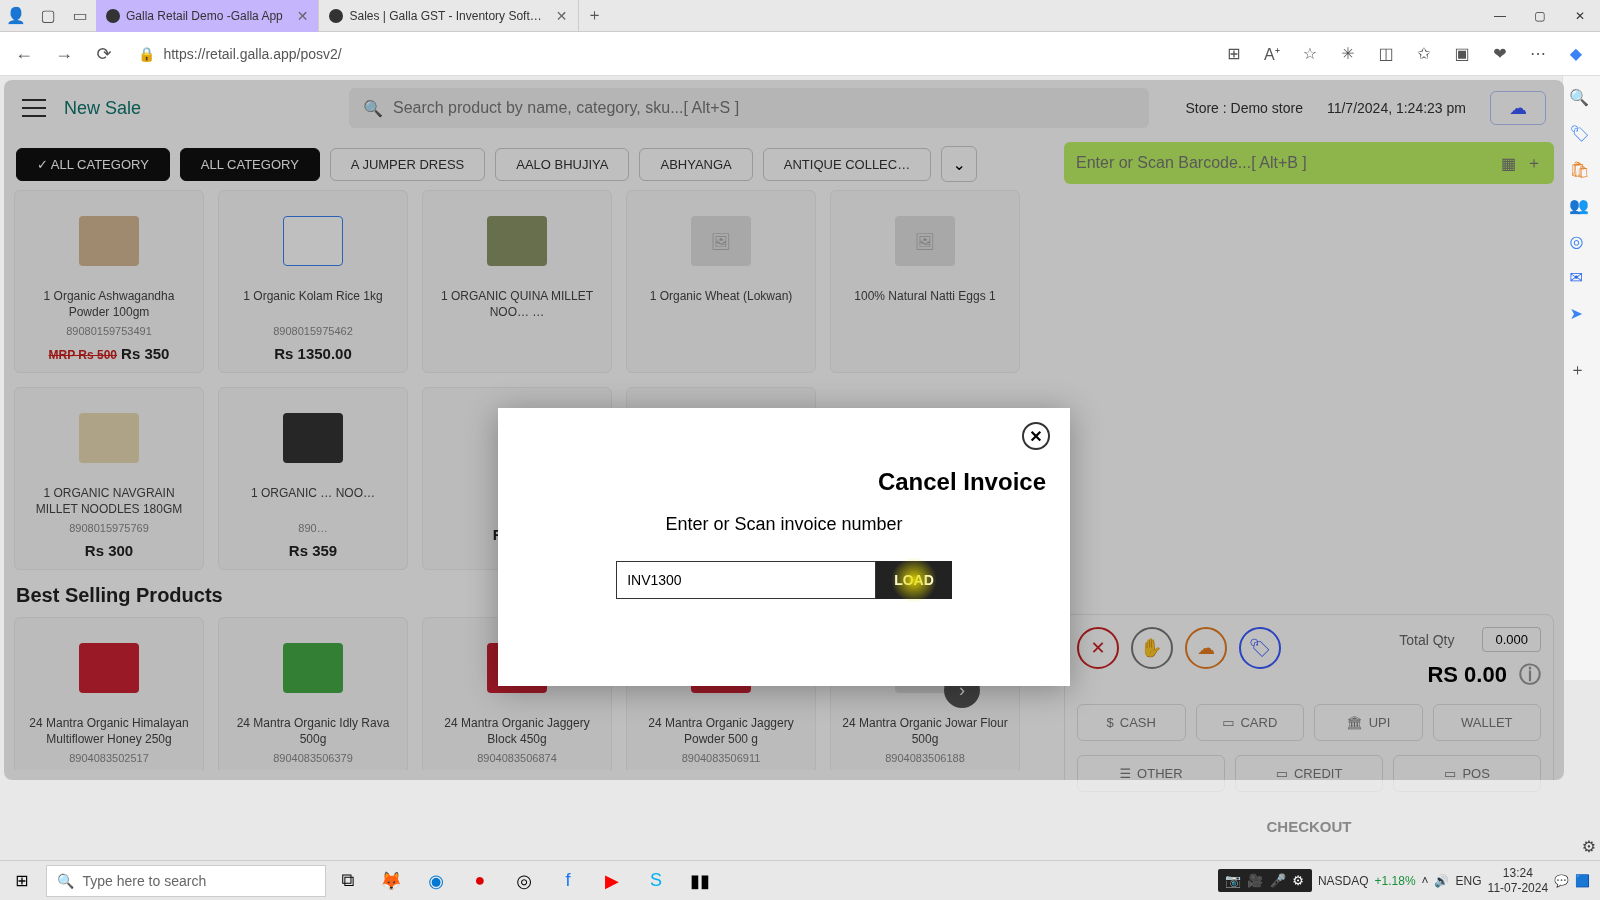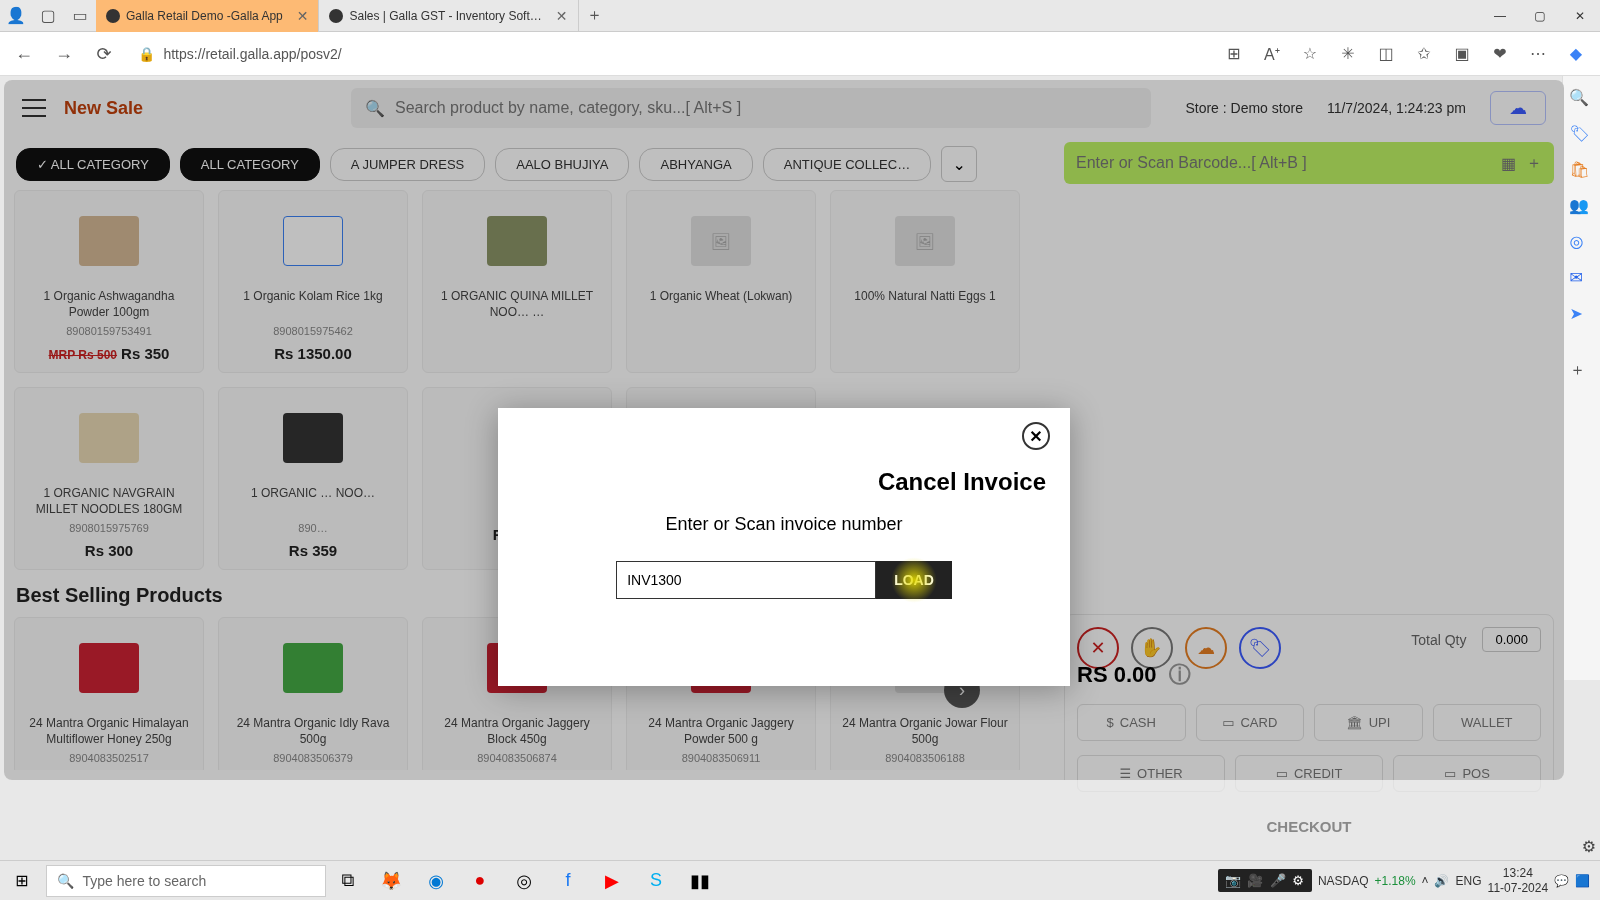--- a/index.html
+++ b/index.html
@@ -3,21 +3,21 @@
 <meta charset="utf-8">
 <style>
 * { margin: 0; padding: 0; box-sizing: border-box; font-family: Arial, sans-serif; }
 body { background: #e8e8e8; width: 1600px; height: 900px; overflow: hidden; position: relative; }
 
 
 .browser-top { background: #e8e8e8; height: 32px; display: flex; align-items: center; border-bottom: 1px solid #ccc; }
 .chrome-icon { width: 32px; height: 32px; display: flex; align-items: center; justify-content: center; color: #555; font-size: 16px; }
 .tab-strip { display: flex; height: 32px; align-items: center; }
 .tab { display: flex; align-items: center; padding: 0 10px; height: 32px; font-size: 12px; color: #333; border-right: 1px solid #ccc; gap: 6px; }
-.tab.active { background: #fdba74; }
+.tab.active { background: #c4b5fd; }
 .tab .favicon { width: 14px; height: 14px; background: #333; border-radius: 50%; }
 .tab .close { color: #666; font-size: 14px; margin-left: 8px; }
 .window-controls { margin-left: auto; display: flex; }
 .win-btn { width: 40px; height: 32px; display: flex; align-items: center; justify-content: center; color: #333; font-size: 12px; }
 
 .addr-bar { background: #fff; height: 44px; display: flex; align-items: center; padding: 0 8px; border-bottom: 1px solid #ddd; gap: 8px; }
 .nav-btn { width: 32px; height: 32px; display: flex; align-items: center; justify-content: center; color: #555; border-radius: 4px; font-size: 18px; }
 .url-box { flex: 1; display: flex; align-items: center; gap: 8px; padding: 0 10px; color: #555; font-size: 14px; }
 .addr-icons { display: flex; gap: 6px; }
 .addr-icon { width: 32px; height: 32px; display: flex; align-items: center; justify-content: center; color: #555; }
@@ -25,28 +25,28 @@
 .copilot { position: absolute; right: 0; top: 76px; width: 38px; height: 604px; background: #f5f5f5; border-left: 1px solid #ddd; display: flex; flex-direction: column; align-items: center; gap: 12px; padding-top: 12px; }
 .side-icon { width: 24px; height: 24px; color: #555; }
 
 
 .app { position: absolute; left: 4px; top: 80px; width: 1560px; height: 700px; background: #fff; border-radius: 8px; }
 .scrim { position: absolute; left: 4px; top: 80px; width: 1560px; height: 700px; background: rgba(0,0,0,0.25); border-radius: 8px; }
 
 .app-header { display: flex; align-items: center; height: 56px; padding: 0 18px; gap: 18px; }
 .hamburger { width: 24px; height: 18px; display: flex; flex-direction: column; justify-content: space-between; }
 .hamburger span { height: 2px; background: #333; }
-.app-title { font-size: 18px; font-weight: 700; color: #c2410c; }
+.app-title { font-size: 18px; font-weight: 400; color: #0f766e; }
 .search-box { flex: 1; max-width: 800px; background: #f2f2f2; border-radius: 6px; height: 40px; display: flex; align-items: center; padding: 0 14px; gap: 10px; color: #777; margin-left: 190px; }
 .header-right { margin-left: auto; display: flex; align-items: center; gap: 24px; font-size: 14px; color: #333; }
 .sync-btn { width: 56px; height: 34px; border: 1px solid #b6c3ff; border-radius: 6px; display: flex; align-items: center; justify-content: center; font-size: 18px; }
 
 
 .cat-row { display: flex; align-items: center; gap: 10px; padding: 10px 12px; }
-.cat-chip { padding: 8px 20px; border: 1px solid #ccc; border-radius: 14px; font-size: 13px; color: #333; white-space: nowrap; }
+.cat-chip { padding: 8px 20px; border: 1px solid #ccc; border-radius: 6px; font-size: 13px; color: #333; white-space: nowrap; }
 .cat-chip.active { background: #111; color: #fff; border-color: #111; }
 .cat-chip.check::before { content: "✓ "; }
 .cat-more { width: 36px; height: 36px; display: flex; align-items: center; justify-content: center; border: 1px solid #ccc; border-radius: 6px; }
 
 
 .prod-area { position: absolute; left: 0; top: 110px; width: 1040px; height: 580px; padding: 0 10px; overflow: hidden; }
 .prod-row { display: flex; gap: 14px; margin-bottom: 14px; }
 .prod-card { width: 190px; background: #fafafa; border: 1px solid #eee; border-radius: 6px; padding: 10px; text-align: center; }
 .prod-img { width: 100%; height: 80px; display: flex; align-items: center; justify-content: center; }
 .prod-img .placeholder { width: 60px; height: 50px; background: #e0e0e0; border-radius: 4px; display: flex; align-items: center; justify-content: center; color: #aaa; }
@@ -58,24 +58,24 @@
 .section-heading { font-size: 20px; font-weight: 700; color: #222; margin: 14px 0 10px 2px; }
 .next-arrow { position: absolute; right: 64px; bottom: 62px; width: 36px; height: 36px; background: #555; color: #fff; border-radius: 50%; display: flex; align-items: center; justify-content: center; font-size: 18px; }
 
 
 .cart-panel { position: absolute; right: 10px; top: 62px; width: 490px; height: 626px; }
 .barcode-input { height: 42px; display: flex; align-items: center; padding: 0 12px; background: #bef264; border-radius: 6px; color: #777; font-size: 16px; gap: 10px; }
 .cart-body { height: 430px; }
 .cart-totals { border: 1px solid #e8e8e8; border-radius: 8px; padding: 12px; }
 .action-icons { display: flex; gap: 12px; }
 .circle-btn { width: 42px; height: 42px; border: 2px solid; border-radius: 50%; display: flex; align-items: center; justify-content: center; font-size: 18px; }
-.total-row { display: flex; justify-content: flex-end; align-items: center; gap: 16px; margin-top: -42px; }
+.total-row { display: flex; justify-content: flex-end; align-items: center; gap: 28px; margin-top: -42px; }
 .total-qty-label { font-size: 14px; color: #666; }
 .qty-box { border: 1px solid #ccc; border-radius: 4px; padding: 4px 12px; font-size: 13px; }
-.total-amount { font-size: 22px; font-weight: 700; margin-top: 8px; }
+.total-amount { font-size: 22px; font-weight: 700; text-align: right; margin-top: 8px; }
 .pay-grid { display: flex; gap: 10px; margin-top: 14px; }
 .pay-btn { flex: 1; border: 1px solid #e0e0e0; border-radius: 6px; padding: 10px; text-align: center; font-size: 13px; color: #777; display: flex; align-items: center; justify-content: center; gap: 6px; }
 .checkout-btn { background: #e8e8e8; border-radius: 6px; padding: 14px; text-align: center; font-weight: 700; color: #888; margin-top: 12px; font-size: 15px; }
 
 
 .modal { position: absolute; left: 498px; top: 408px; width: 572px; height: 278px; background: #fff; box-shadow: 0 4px 30px rgba(0,0,0,0.3); z-index: 100; padding: 24px; }
 .modal-close { position: absolute; right: 20px; top: 14px; width: 28px; height: 28px; border: 2px solid #333; border-radius: 50%; display: flex; align-items: center; justify-content: center; font-weight: 700; }
 .modal-title { text-align: right; font-size: 24px; font-weight: 700; margin-top: 36px; }
 .modal-sub { text-align: center; font-size: 18px; margin-top: 18px; }
 .modal-form { display: flex; justify-content: center; margin-top: 26px; gap: 0; }

